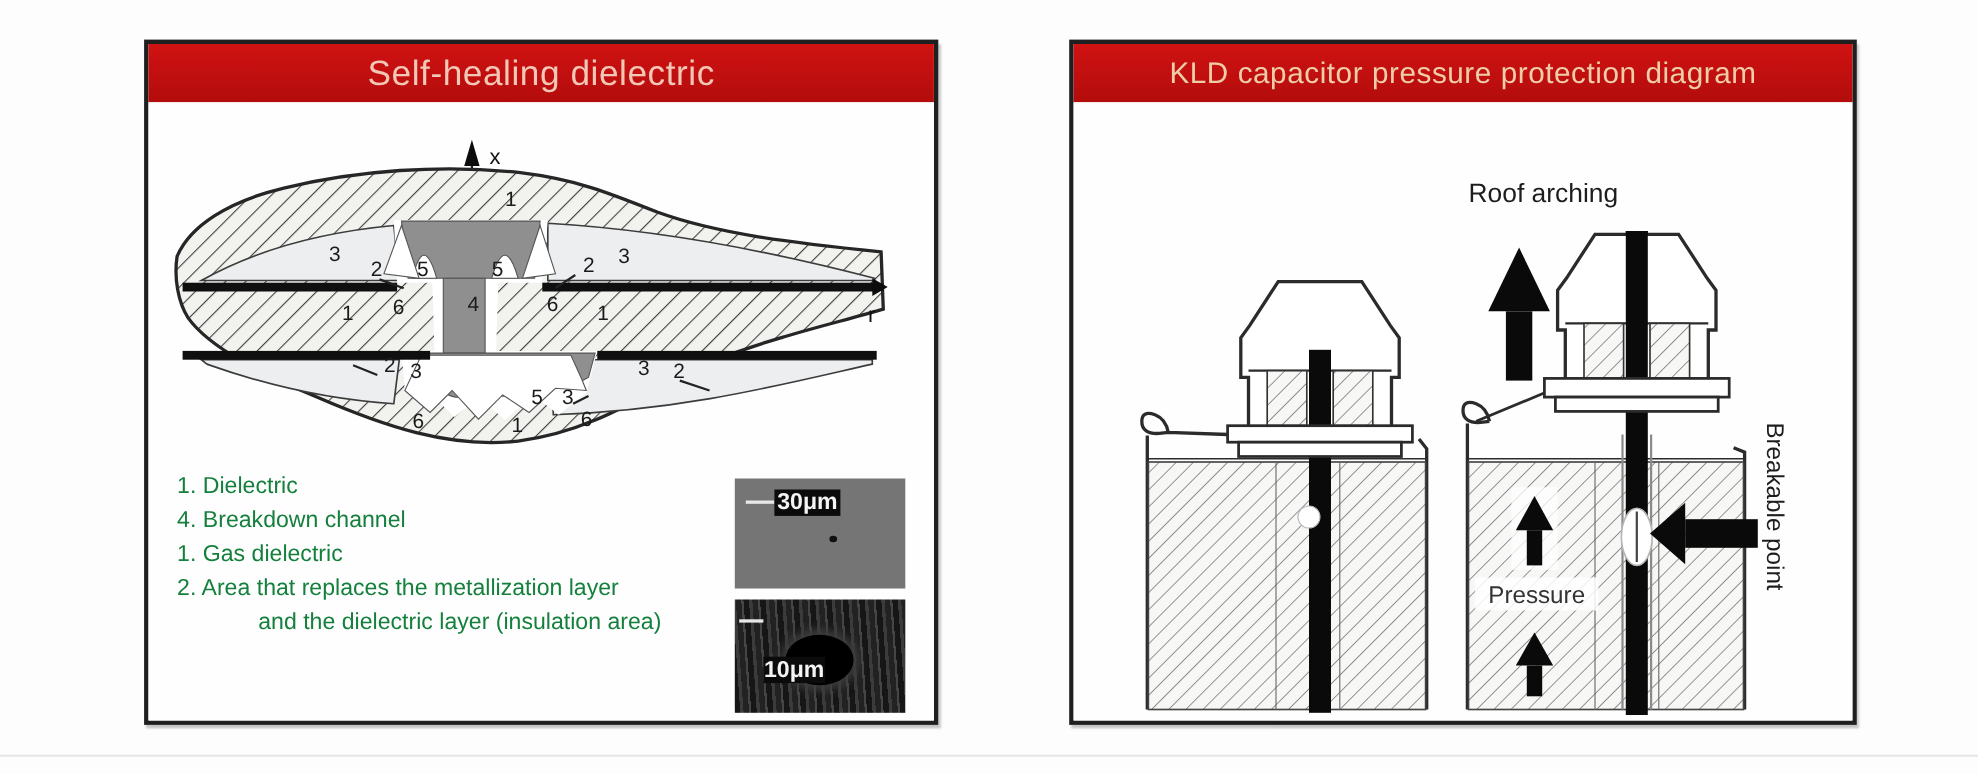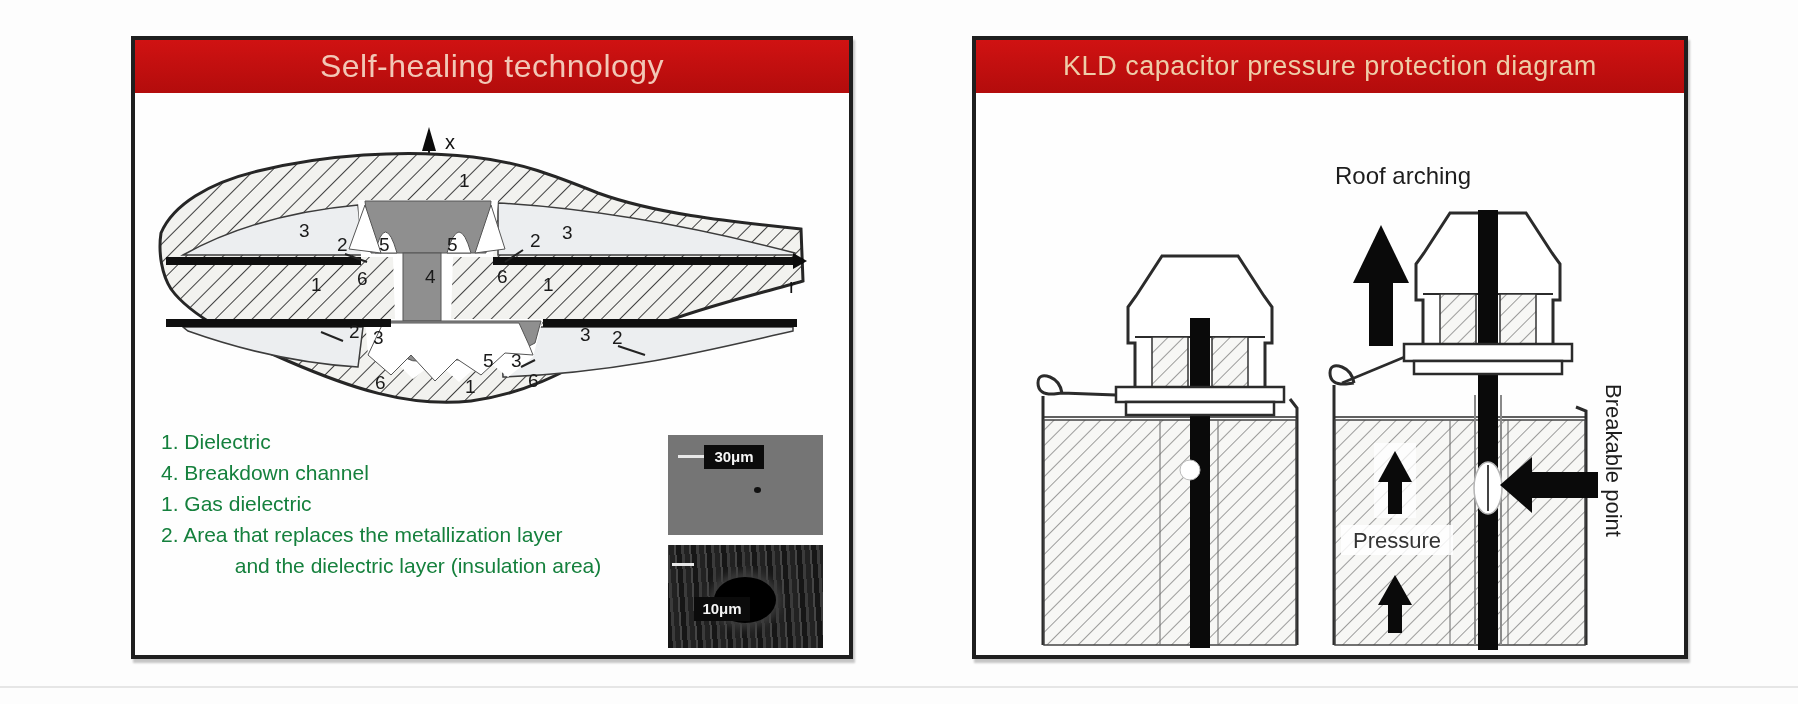--- a/index.html
+++ b/index.html
@@ -16,41 +16,41 @@
   .panel-right .panel-header .t{color:#eecda8;font-size:27px;}
   .panel-body{position:relative;width:100%;height:562px;background:#fefefe;}
   
   .legend{position:absolute;left:26px;top:333px;width:490px;font-size:21px;line-height:31px;color:#15803d;}
   .legend .cont{padding-left:24px;text-align:center;}
   
   .micro{position:absolute;left:533px;width:155px;overflow:hidden;}
   .micro-30{top:342px;height:100px;background:#757575;}
   .micro-10{top:452px;height:103px;
      background:repeating-linear-gradient(86deg,#161616 0 5px,#3b3b3b 5px 8px,#222 8px 13px,#454545 13px 15px);}
-  .scalebox{position:absolute;background:#0b0b0b;color:#f4f4f4;font-size:15px;font-weight:bold;
+  .scalebox{position:absolute;background:#0b0b0b;color:#f4f4f4;font-size:21px;font-weight:bold;
             text-align:center;line-height:24px;height:24px;}
   .micro-30 .scalebox{left:36px;top:10px;width:60px;}
   .micro-10 .scalebox{left:26px;top:8px;width:56px;margin-top:44px;}
   .tickline{position:absolute;background:#e8e8e8;height:3px;}
   .micro-30 .tickline{left:10px;top:20px;width:26px;}
   .micro-10 .tickline{left:4px;top:18px;width:22px;}
   .speck{position:absolute;left:86px;top:52px;width:7px;height:6px;background:#101010;border-radius:50%;}
   .hole{position:absolute;left:46px;top:32px;width:62px;height:46px;background:#000;border-radius:50%;
         box-shadow:0 0 9px 5px #3c3c3c;}
   .bottom-line{position:absolute;left:0;top:686px;width:1798px;height:2px;background:#e6e6e6;}
   svg text{font-family:"Liberation Sans",sans-serif;}
 </style>
 </head>
 <body>
 
 <div class="stage">
 
   <div class="panel panel-left">
     <div class="panel-header">
-      <span class="t">Self-healing technology</span>
+      <span class="t">Self-healing dielectric</span>
     </div>
     <div class="panel-body">
 
       <svg width="660" height="310" viewBox="0 0 660 310" style="position:absolute;left:18px;top:12px;">
         <defs>
           <pattern id="hA" width="13" height="13" patternUnits="userSpaceOnUse" patternTransform="rotate(45)">
             <rect width="13" height="13" fill="#f2f2ef"></rect>
             <line x1="0" y1="0" x2="0" y2="13" stroke="#3f3f3f" stroke-width="2"></line>
           </pattern>
         </defs>

